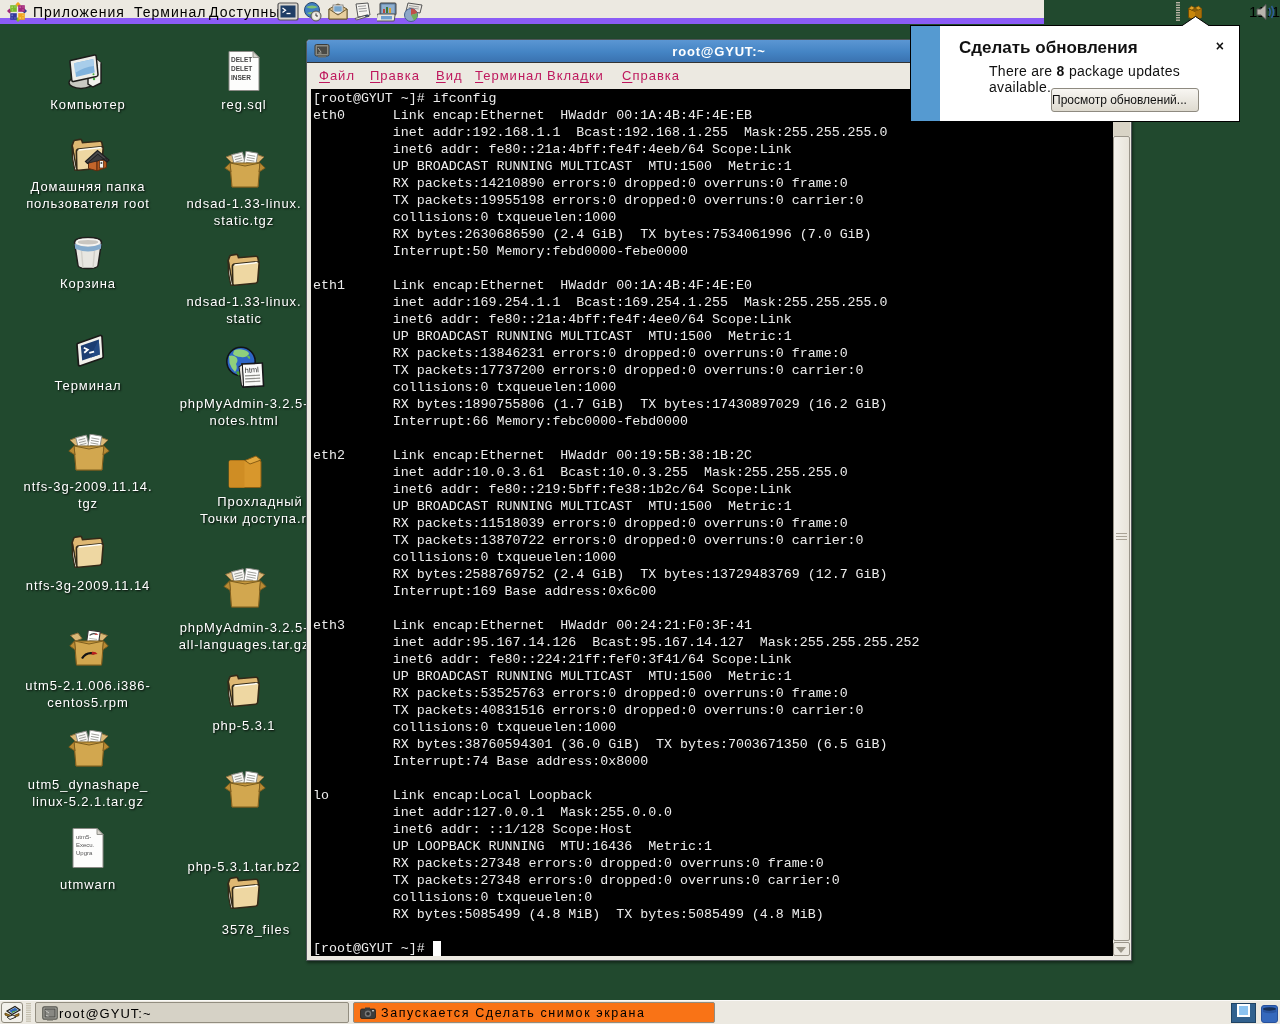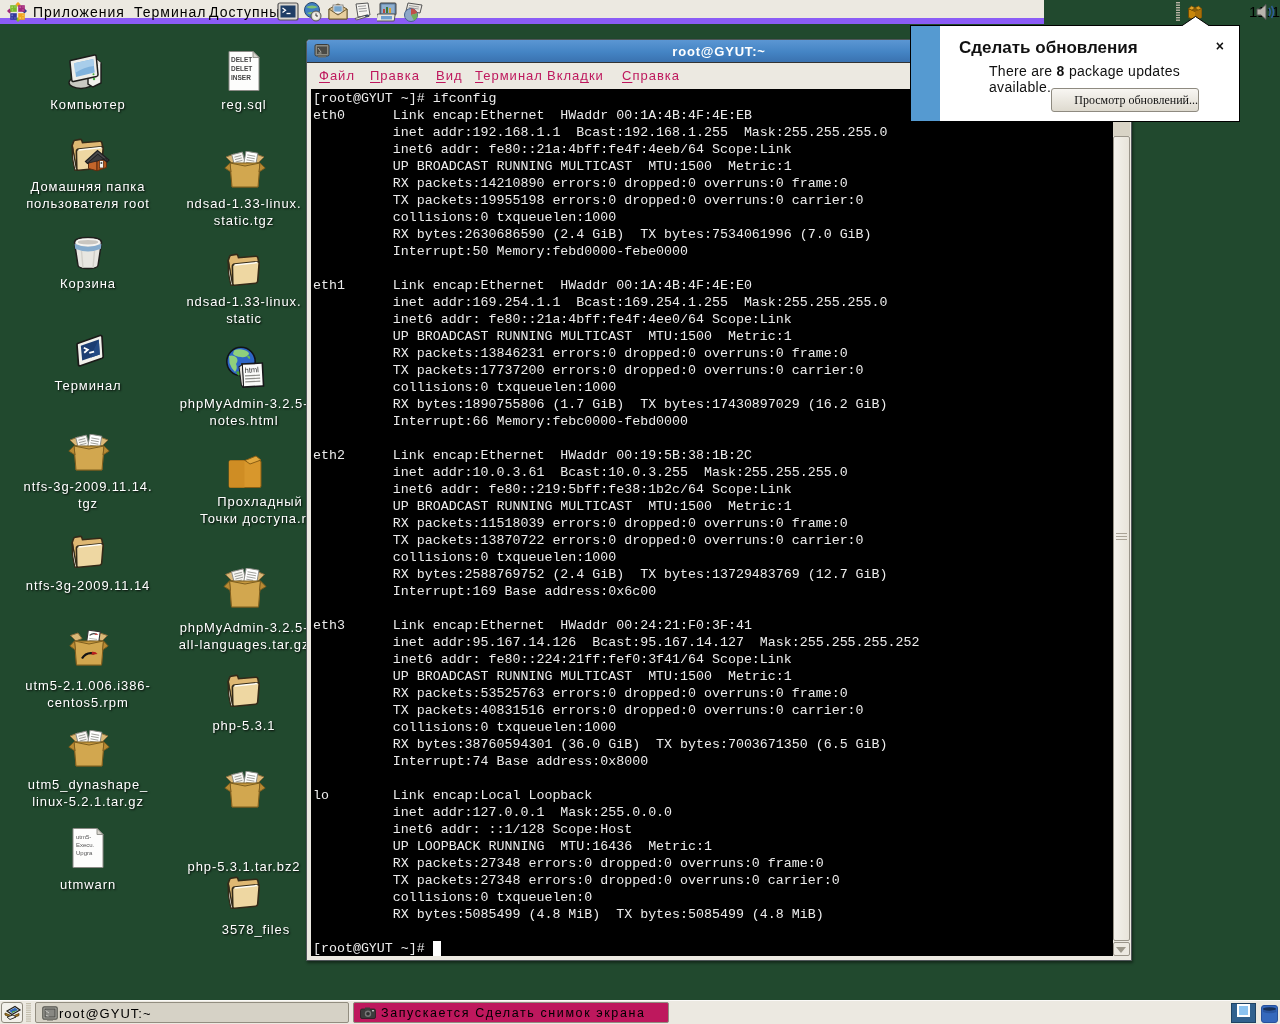--- a/index.html
+++ b/index.html
@@ -37,21 +37,21 @@
 
   
   #notif { position:absolute; left:910px; top:25px; width:330px; height:97px;
     background:#fff; border:1px solid #000; }
   #notifbar { position:absolute; left:0; top:0; width:29px; height:95px; background:#559ad1; }
   #notiftitle { position:absolute; left:48px; top:12px; font-size:17px; font-weight:bold; color:#111; }
   #notifx { position:absolute; right:15px; top:12px; font-size:14px; font-weight:bold; color:#111; }
   #notifbody { position:absolute; left:56px; top:37px; font-size:14px; letter-spacing:0.3px; color:#111;margin-left:22px; }
   #notifbtn { position:absolute; left:140px; top:62px; width:148px; height:24px;
     background:linear-gradient(#f8f6f2,#dedacf); border:1px solid #8e8a80; border-radius:3px;
-    font-size:12px; text-align:right; line-height:22px; color:#111;font-family:Liberation Serif, serif; }
+    font-size:12px; text-align:left; line-height:22px; color:#111; }
 
   
   #taskbar { position:absolute; left:0; top:1000px; width:1280px; height:24px;
     background:#ece9e1; border-top:1px solid #fbfaf8; }
 </style>
 </head>
 <body>
 
 <div id="toppanel">
   <svg class="abs" style="left:7px;top:2px" width="20" height="20" viewBox="0 0 20 20">
@@ -497,21 +497,21 @@
   </svg>
   <div style="position:absolute;left:35px;top:1px;width:314px;height:21px;background:#d6d2c6;border:1px solid #928d80;border-radius:2px;">
     <svg style="position:absolute;left:6px;top:3px" width="16" height="15" viewBox="0 0 16 15">
       <rect x="0.8" y="0.8" width="14.4" height="12.4" rx="1.5" fill="#a8a8a2" stroke="#55554f" stroke-width="1.2"></rect>
       <rect x="3" y="3" width="10" height="8" fill="#888883" stroke="#3e3e3a" stroke-width="0.8"></rect>
       <path d="M3.5 4.5 l3.5 2.5 M4 9.5 l2.5 0.6" stroke="#c9c9c4" stroke-width="1"></path>
       <path d="M5 13.6 h6 v1 h-6z" fill="#77776f"></path>
     </svg>
     <span style="position:absolute;left:23px;top:3px;font-size:13px;letter-spacing:1px;color:#000;">root@GYUT:~</span>
   </div>
-  <div style="position:absolute;left:353px;top:1px;width:316px;height:21px;background:#be185d;border:1px solid #928d80;border-radius:2px;">
+  <div style="position:absolute;left:353px;top:1px;width:362px;height:21px;background:#f97316;border:1px solid #928d80;border-radius:2px;">
     <svg style="position:absolute;left:6px;top:4px" width="16" height="12" viewBox="0 0 16 12">
       <rect x="0.5" y="2" width="15" height="9.5" rx="1.5" fill="#3c3c3c" stroke="#222" stroke-width="0.8"></rect>
       <rect x="5" y="0.5" width="5" height="3" fill="#3c3c3c"></rect>
       <circle cx="8" cy="6.8" r="3.2" fill="#777"></circle>
       <circle cx="8" cy="6.8" r="1.8" fill="#2e2e2e"></circle>
       <rect x="12" y="3" width="2" height="1.4" fill="#bbb"></rect>
     </svg>
     <span style="position:absolute;left:27px;top:3px;font-size:12.5px;letter-spacing:1.6px;color:#000;">Запускается Сделать снимок экрана</span>
   </div>
   <div style="position:absolute;left:1231px;top:2px;width:25px;height:20px;background:#31618e;border:1px solid #1f4263;">

